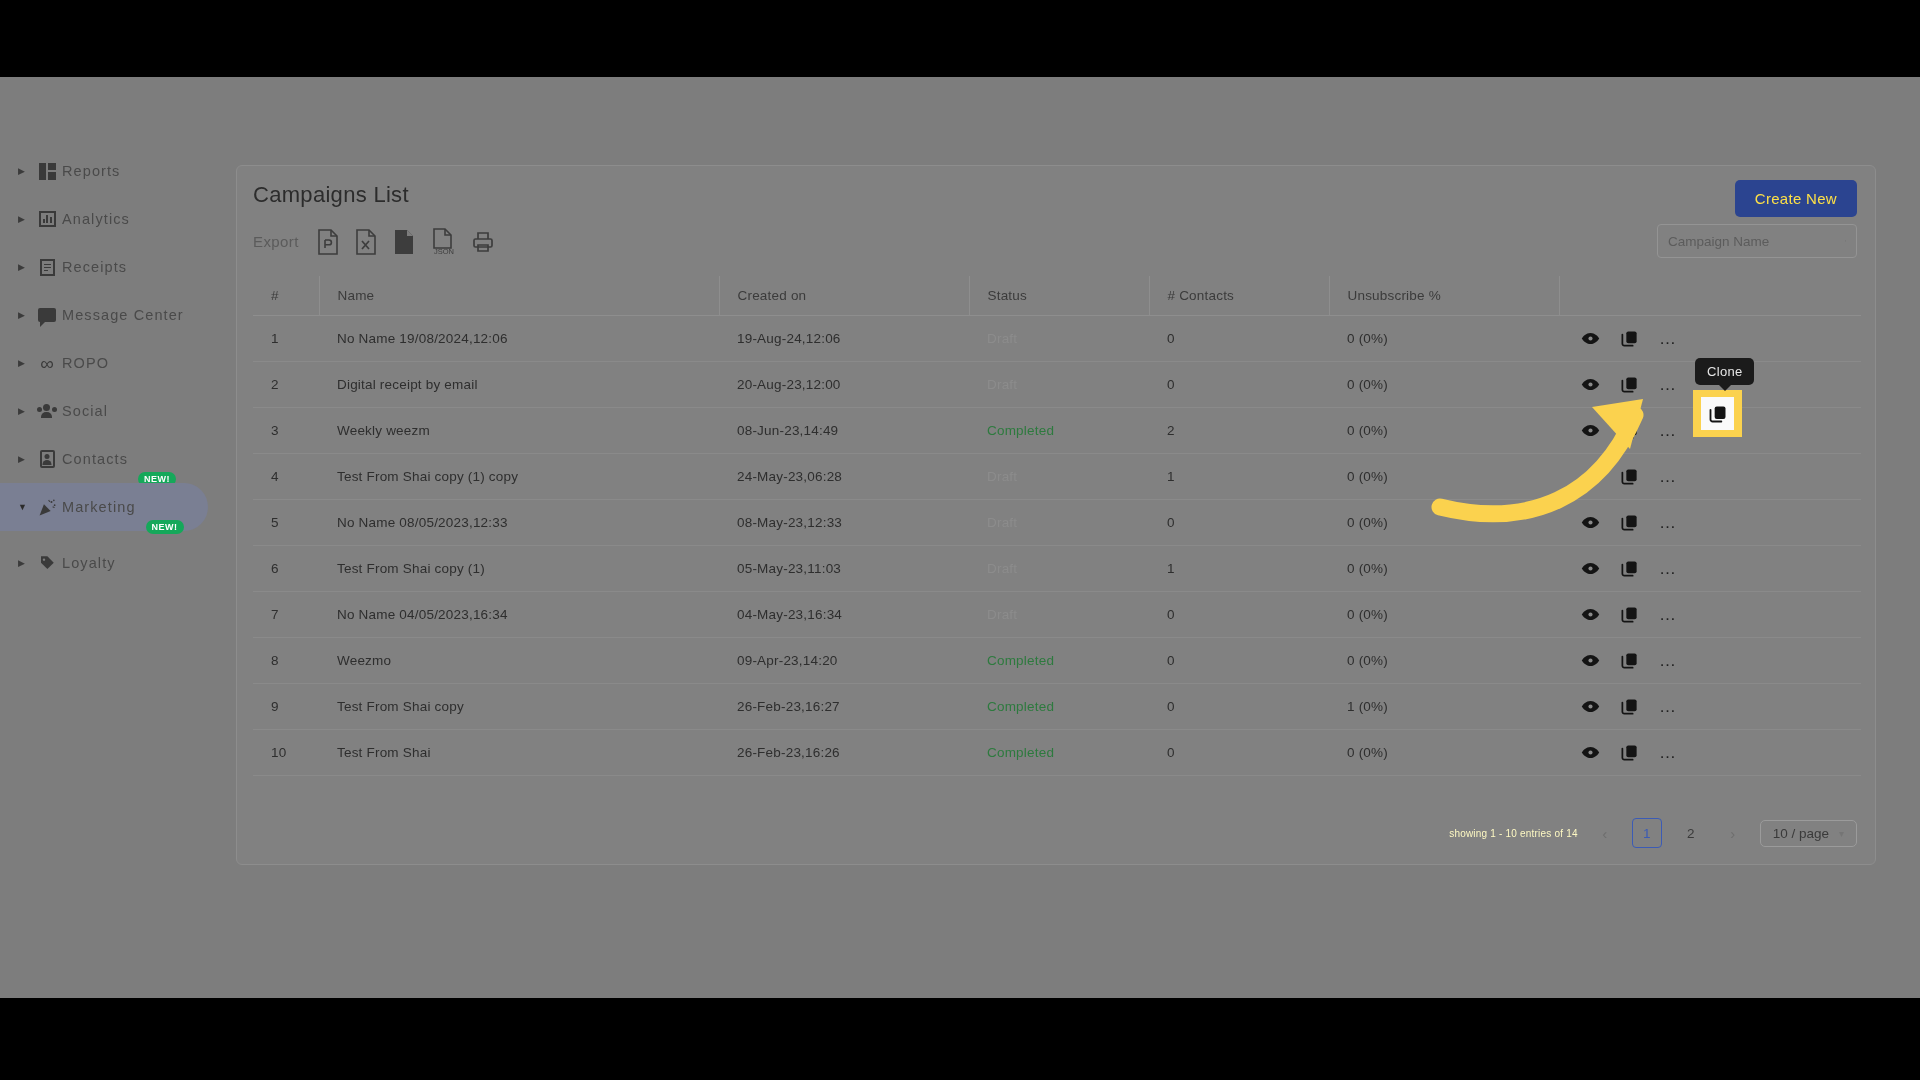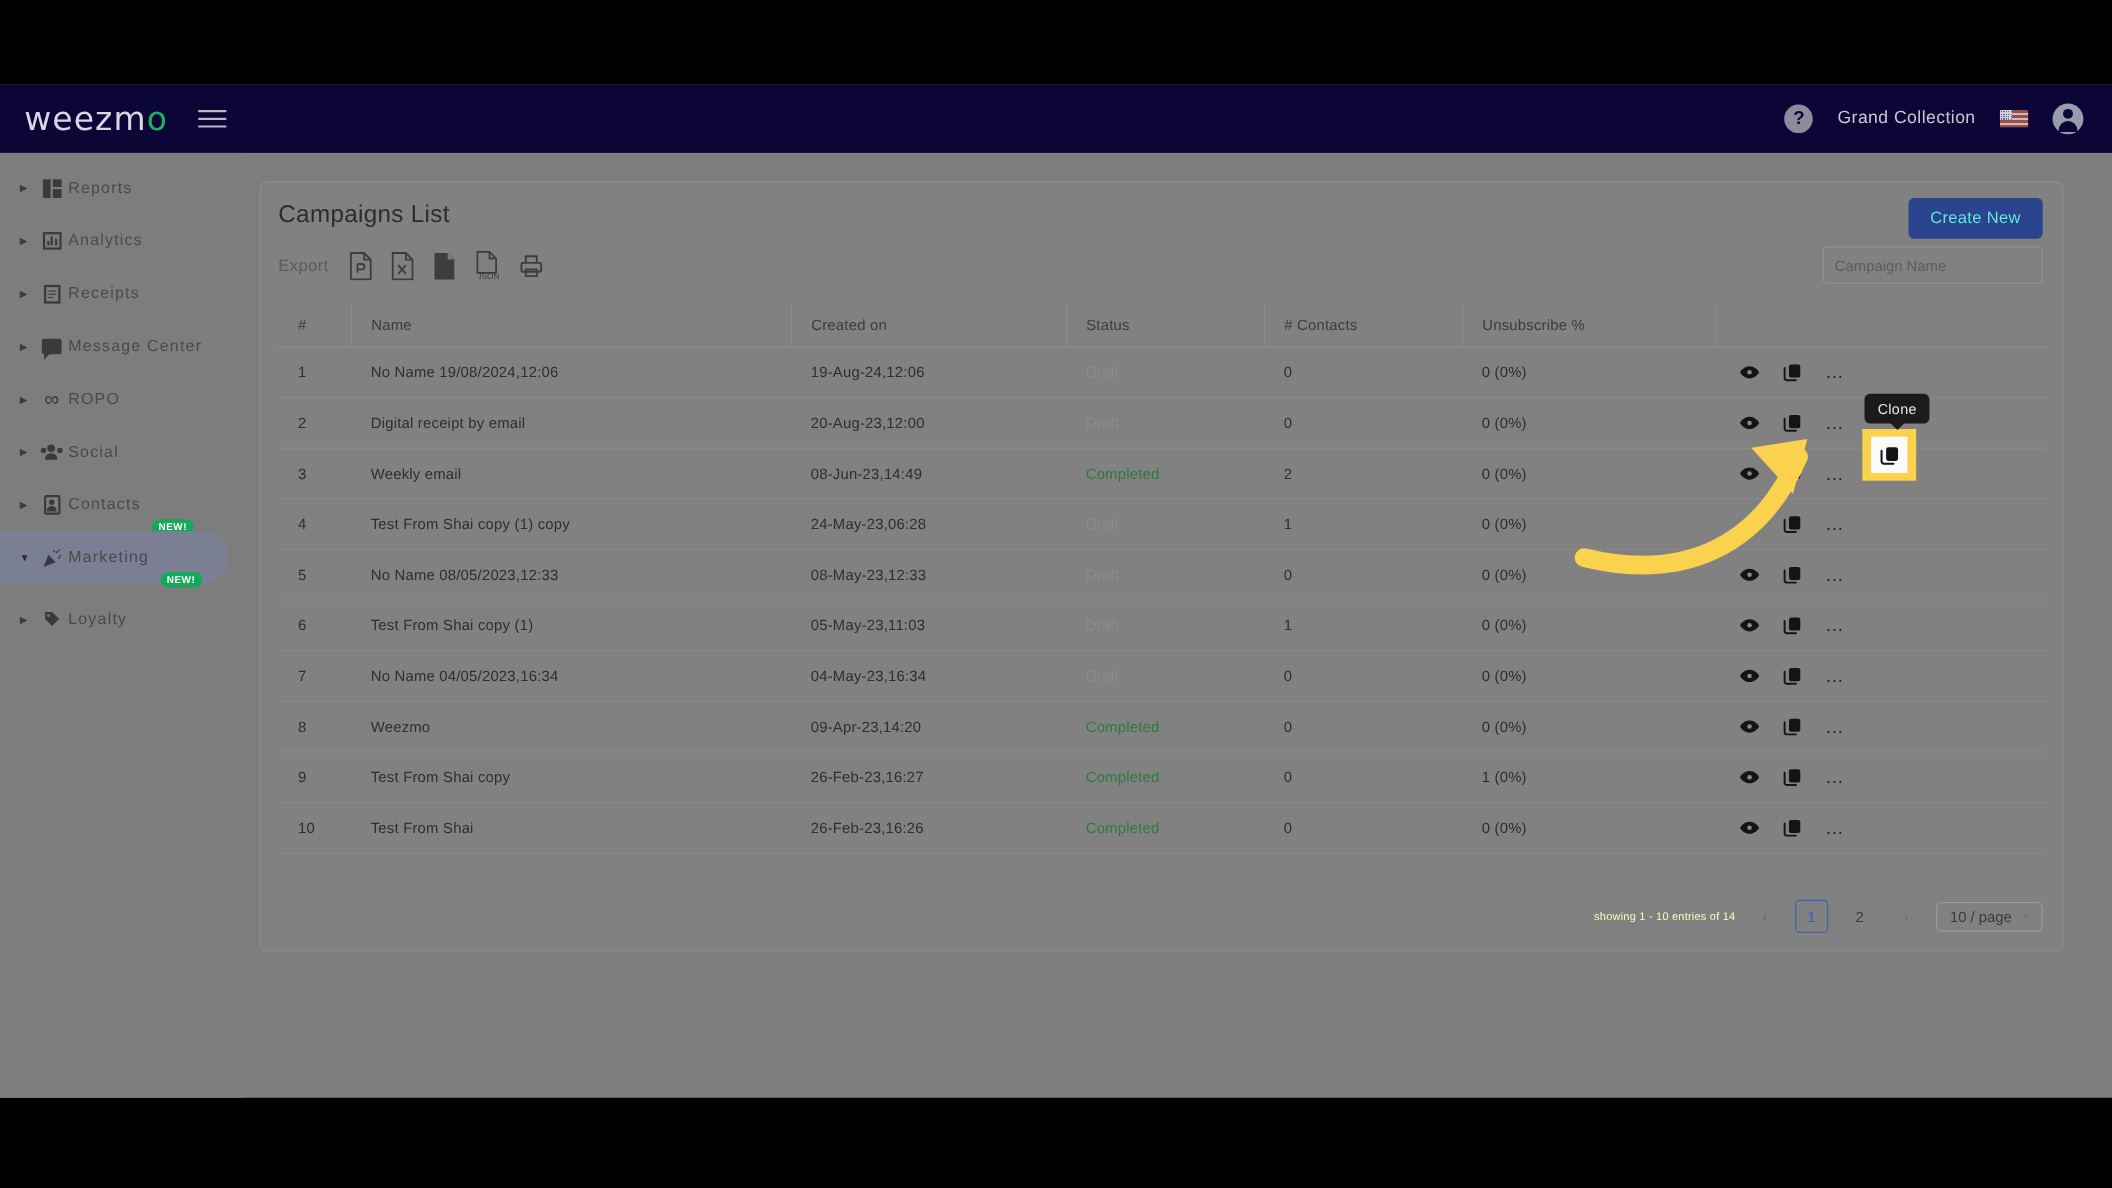--- a/index.html
+++ b/index.html
@@ -97,21 +97,21 @@
   .ico-loyalty { width:18px; height:18px; }
   .ico-gear { width:18px; height:18px; }
 
   
   #card {
     position:absolute; left:236px; top:88px; width:1640px; height:700px;
     background:#818181; border:1px solid #8d8d8d; border-radius:6px;
   }
   .card-title { position:absolute; left:16px; top:16px; font-size:22px; color:#2c2c2c; letter-spacing:.3px; }
   .create-btn {
-    position:absolute; right:18px; top:14px; background:#2b4490; color:#5eead4;
+    position:absolute; right:18px; top:14px; background:#2b4490; color:#fde047;
     font-size:15px; padding:10px 20px; border-radius:5px; border:none; cursor:pointer; letter-spacing:.3px;
   }
   .export-row { position:absolute; left:16px; top:62px; display:flex; align-items:center; gap:16px; }
   .export-label { font-size:15px; color:#5b5b5b; letter-spacing:.4px; margin-right:2px; }
   .exp-ico { cursor:pointer; display:flex; align-items:center; }
 
   .search-box {
     position:absolute; right:18px; top:58px; width:200px; height:34px;
     border:1px solid #949494; border-radius:4px; display:flex; align-items:center;
     padding:0 10px; background:transparent;
@@ -173,40 +173,20 @@
     content:""; position:absolute; left:50%; transform:translateX(-50%); bottom:-6px;
     border-left:7px solid transparent; border-right:7px solid transparent; border-top:7px solid #1b1b1b;
   }
   #arrow-overlay { position:absolute; left:0; top:0; width:1920px; height:921px; pointer-events:none; z-index:25; }
 </style>
 </head>
 <body>
 
 <div id="screen">
 
-  <div id="topnav">
-    <div class="logo-wrap">
-      <span class="logo-text">weezm</span>
-        <span class="logo-o">o</span>
-    </div>
-    <div class="burger">
-      <i></i>
-        <i></i>
-        <i></i>
-    </div>
-    <div class="nav-right">
-      <div class="help-icon">?</div>
-      <div class="acct-name">Grand Collection</div>
-      <div class="flag">
-        <div class="stripes"></div>
-        <div class="canton"></div>
-      </div>
-      <div class="avatar-icon"></div>
-    </div>
-  </div>
 
   <div id="sidebar">
 
     <div class="nav-item">
       <span class="caret">▶</span>
       <span class="nav-ico">
         <span class="ico-reports">
             <span></span>
             <span></span>
             <span></span>
@@ -419,21 +399,21 @@
                     <rect x="8" y="3" width="13" height="15" rx="2.5" fill="#141414"></rect>
                     <path d="M16 21H5.5A2.5 2.5 0 013 18.5V7" fill="none" stroke="#141414" stroke-width="2.2" stroke-linecap="round"></path>
                   </svg>
                 </span>
                 <span class="dots">…</span>
               </div>
             </td>
           </tr>
           <tr>
             <td class="c-num">3</td>
-            <td class="c-name">Weekly email</td>
+            <td class="c-name">Weekly weezm</td>
             <td class="c-date">08-Jun-23,14:49</td>
             <td class="c-status"><span class="st-completed">Completed</span></td>
             <td class="c-contacts">2</td>
             <td class="c-unsub">0 (0%)</td>
             <td class="c-act">
               <div class="actions">
                 <span class="act-ico">
                   <svg width="19" height="19" viewBox="0 0 24 24">
                     <path d="M12 5C6.5 5 2.5 9.2 1 12c1.5 2.8 5.5 7 11 7s9.5-4.2 11-7c-1.5-2.8-5.5-7-11-7z" fill="#141414"></path>
                     <circle cx="12" cy="12" r="2.6" fill="#8a8a8a"></circle>

